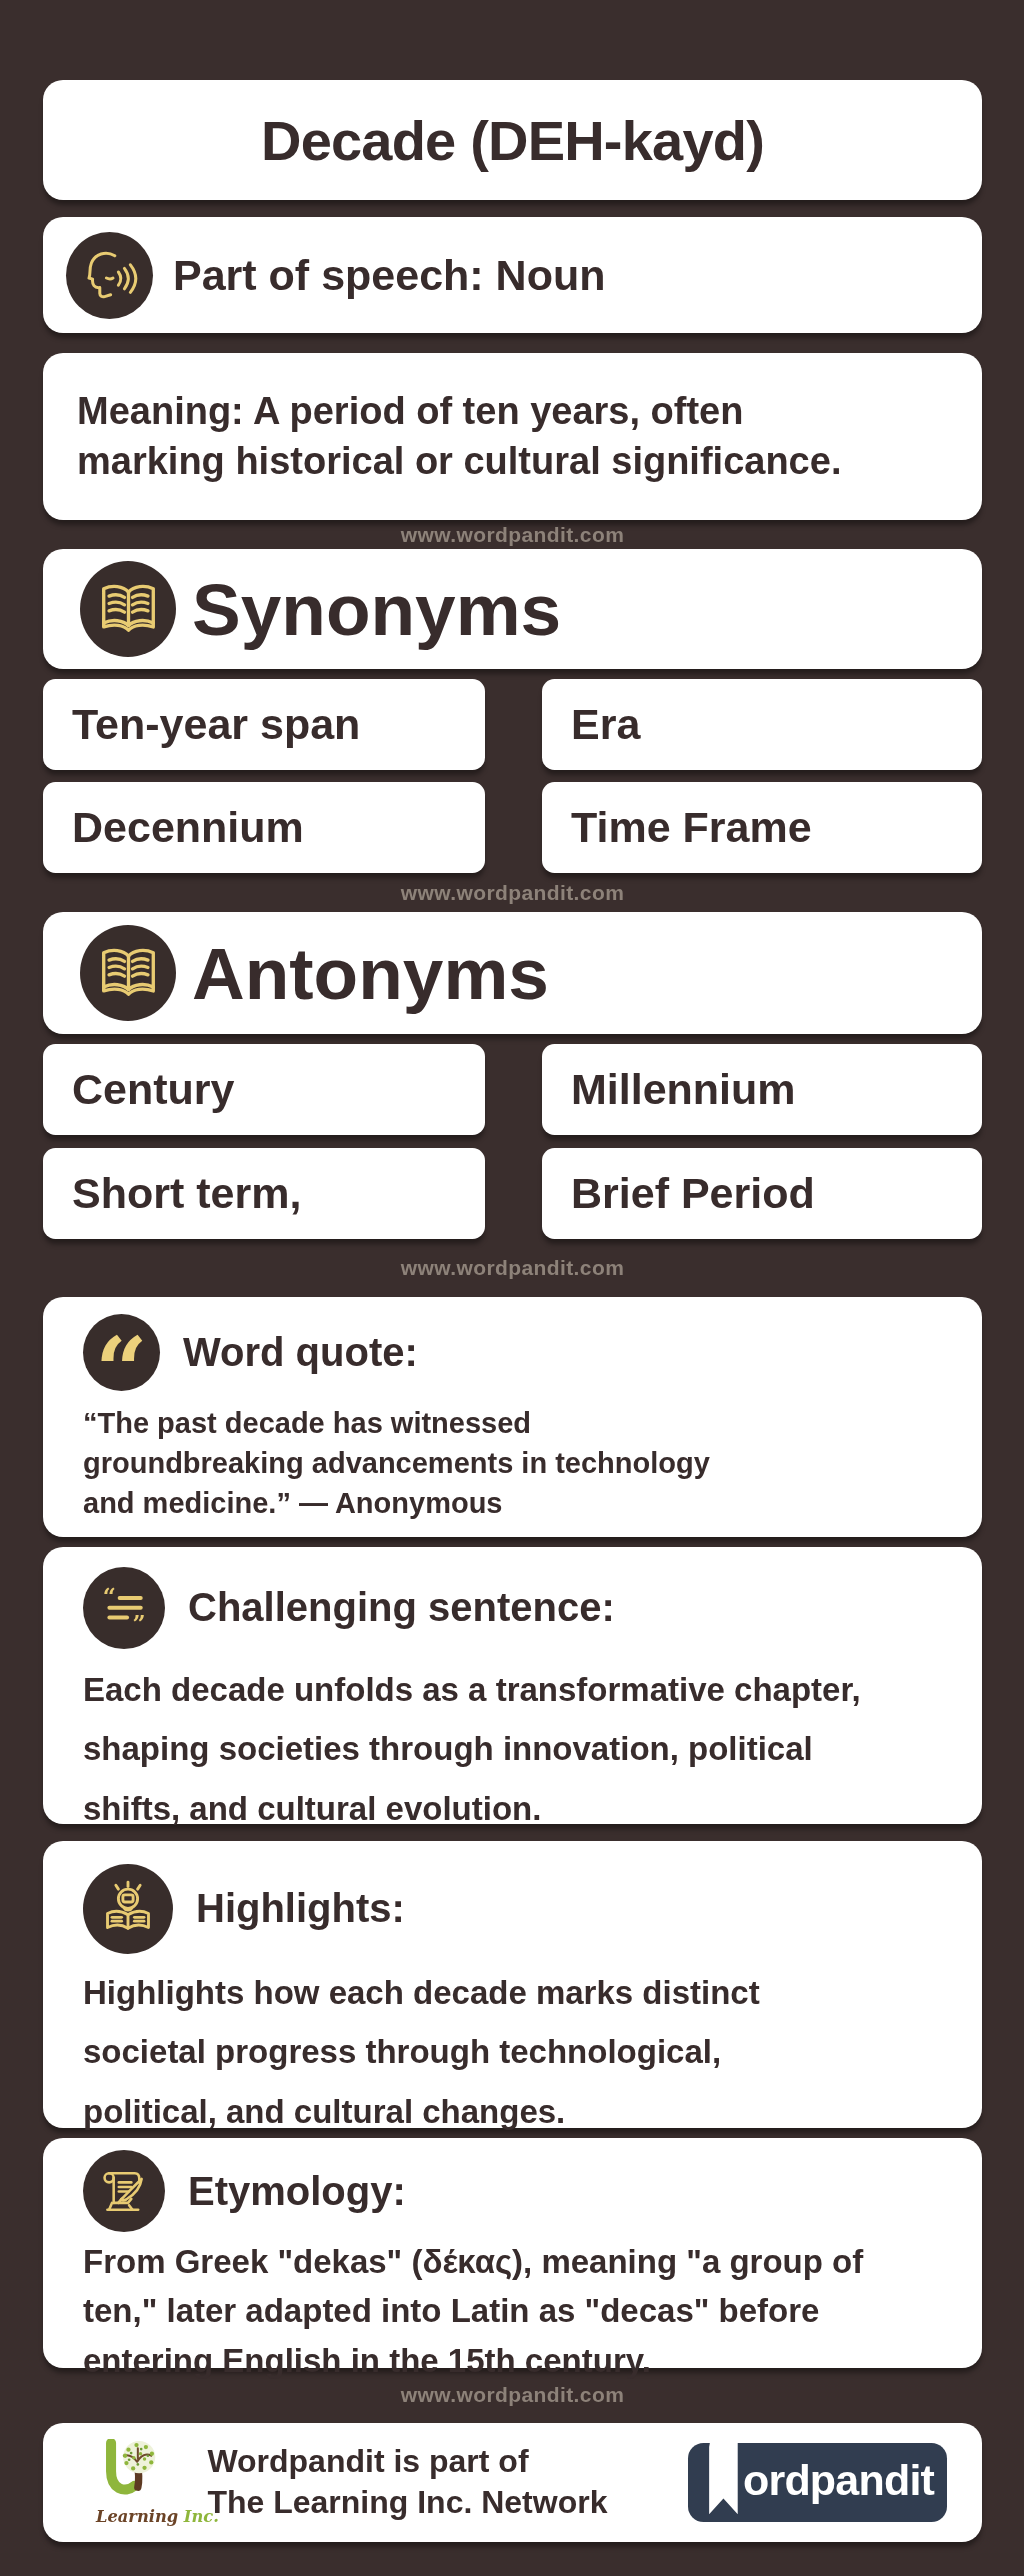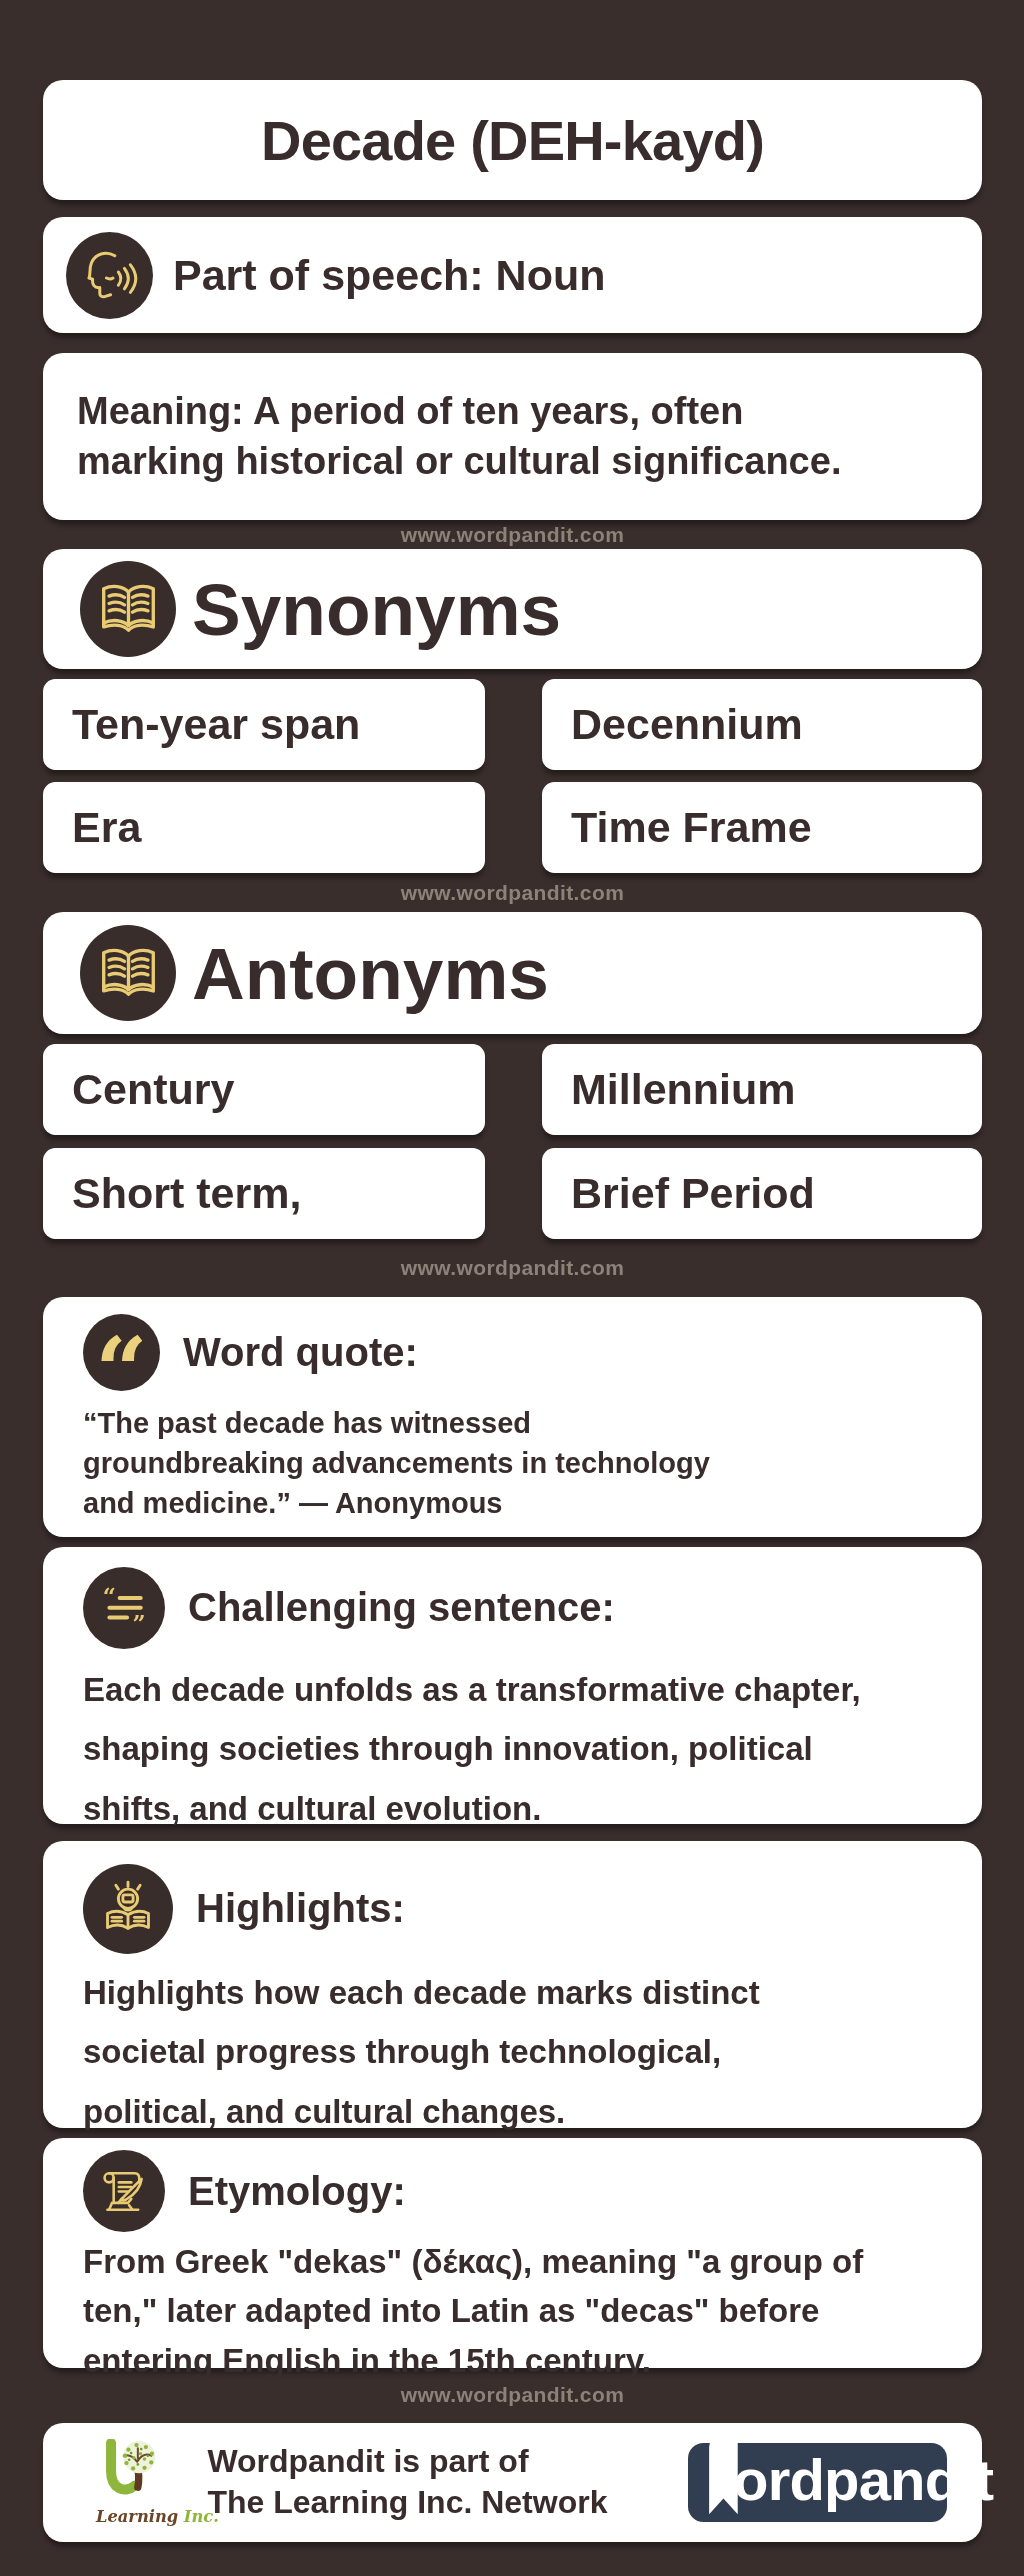--- a/index.html
+++ b/index.html
@@ -58,22 +58,22 @@
   .footer-card { height:119px; display:flex; align-items:center; padding:0 35px 0 53px; }
   .footer-logo { width:99px; flex:none; text-align:center; margin-right:12.4px; }
   .footer-logo .script { font-family:"DejaVu Serif",serif; font-style:italic; font-size:16.3px;
     font-weight:700; white-space:nowrap; margin-top:-3.1px; }
   .footer-logo .script .lg-learning { color:#6b4326; }
   .footer-logo .script .lg-inc { color:#8fb63c; }
   .footer-text { font-size:32px; font-weight:700; line-height:1.3; white-space:pre-line; }
   .badge { margin-left:auto; position:relative; width:259px; height:79px;
     background:#313d50; border-radius:15.5px; }
   .badge .bookmark { position:absolute; left:14px; top:-11px; }
-  .badge .suffix { position:absolute; left:45px; top:50%; transform:translateY(-54%);
-    color:#ffffff; font-size:58px; font-weight:800; letter-spacing:-0.8px; }
+  .badge .suffix { position:absolute; left:55px; top:50%; transform:translateY(-54%);
+    color:#ffffff; font-size:43px; font-weight:800; letter-spacing:-0.8px; }
   svg { display:block; }
 </style>
 </head>
 <body>
 
 <div class="page">
 
   <div class="card title-card">
     <span>Decade (DEH-kayd)</span>
   </div>
@@ -113,24 +113,24 @@
       </svg>
     </span>
     <span>Synonyms</span>
   </div>
 
   <div class="chips">
     <div class="card chip">
         <span>Ten-year span</span>
       </div>
     <div class="card chip">
+        <span>Era</span>
+      </div>
+    <div class="card chip">
         <span>Decennium</span>
-      </div>
-    <div class="card chip">
-        <span>Era</span>
       </div>
     <div class="card chip">
         <span>Time Frame</span>
       </div>
   </div>
 
   <div class="watermark wm2">www.wordpandit.com</div>
 
   <div class="card section-card ant">
     <span class="icon-circle ic-section">

